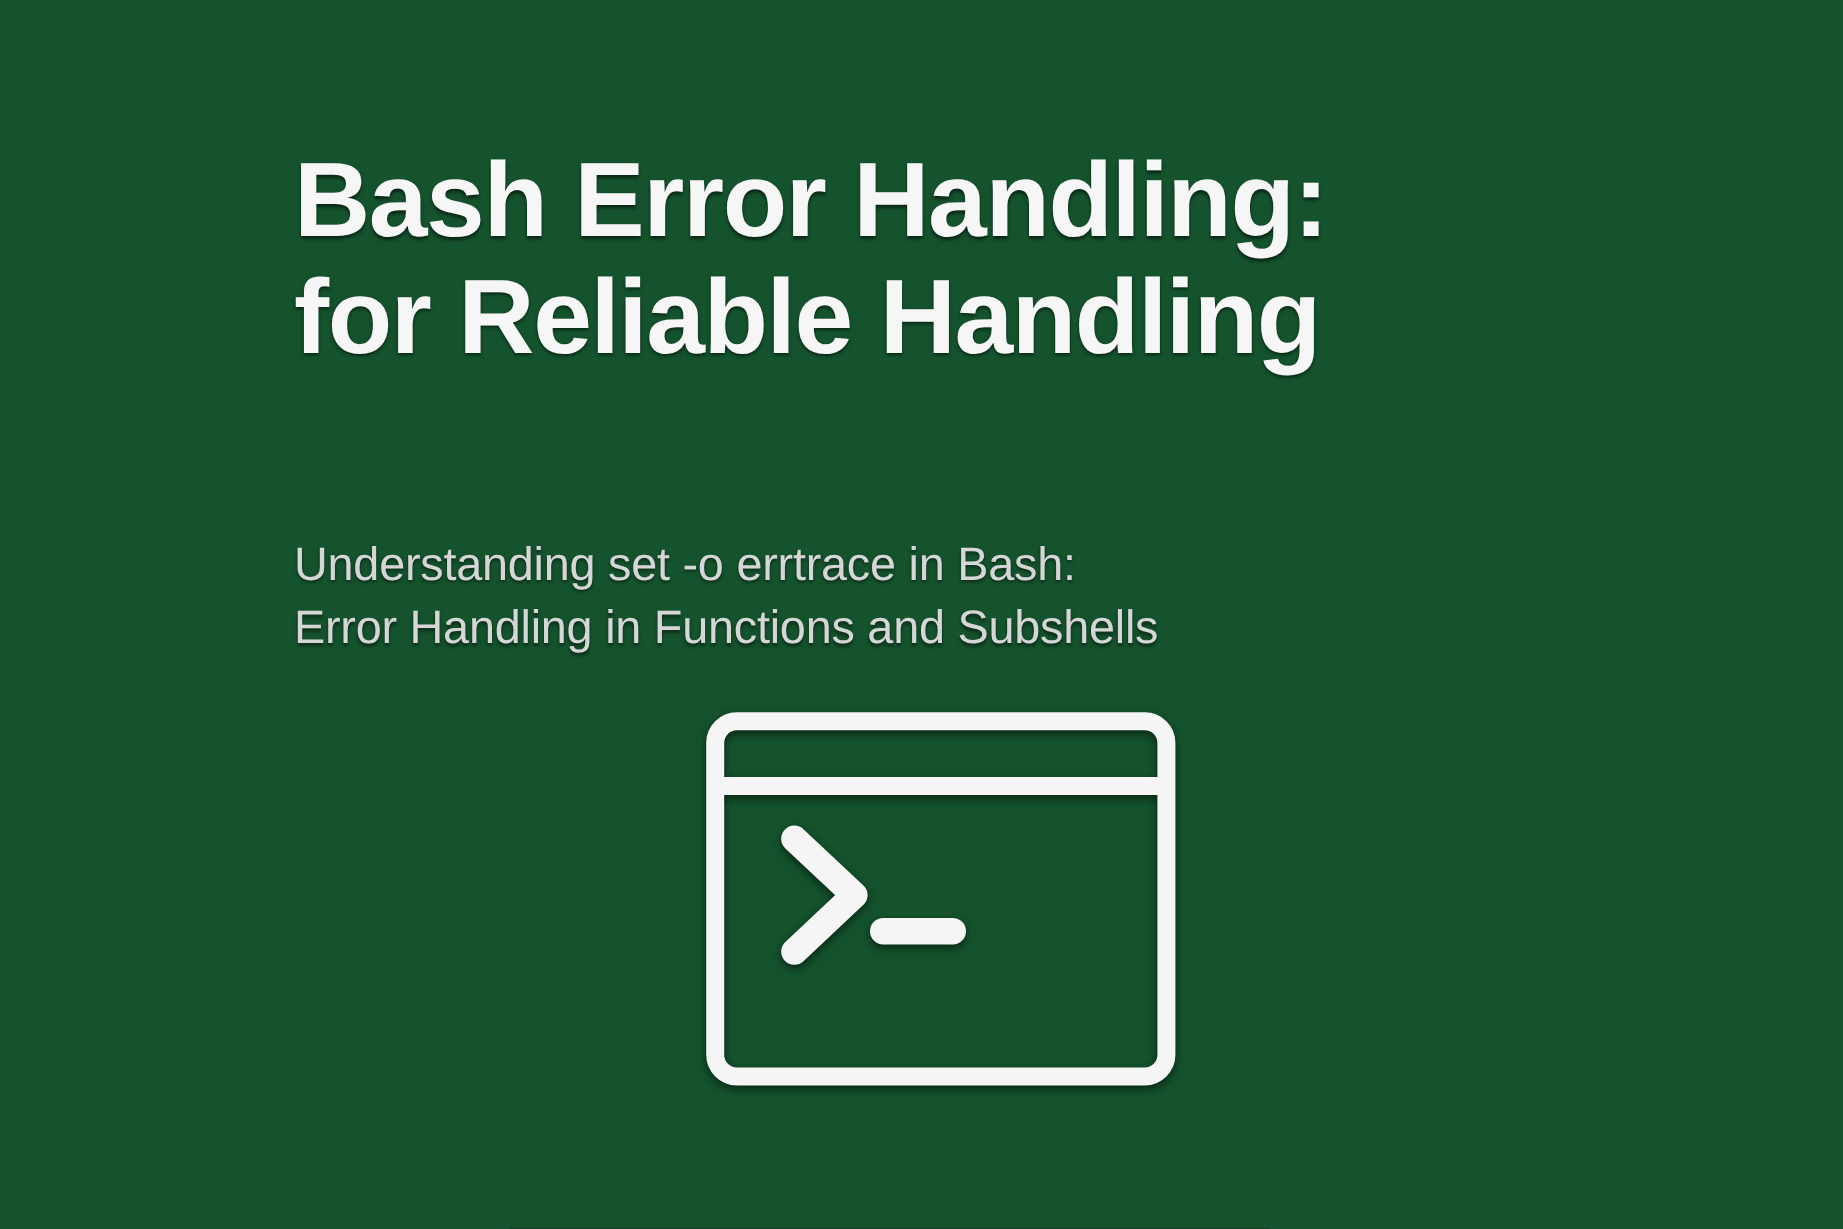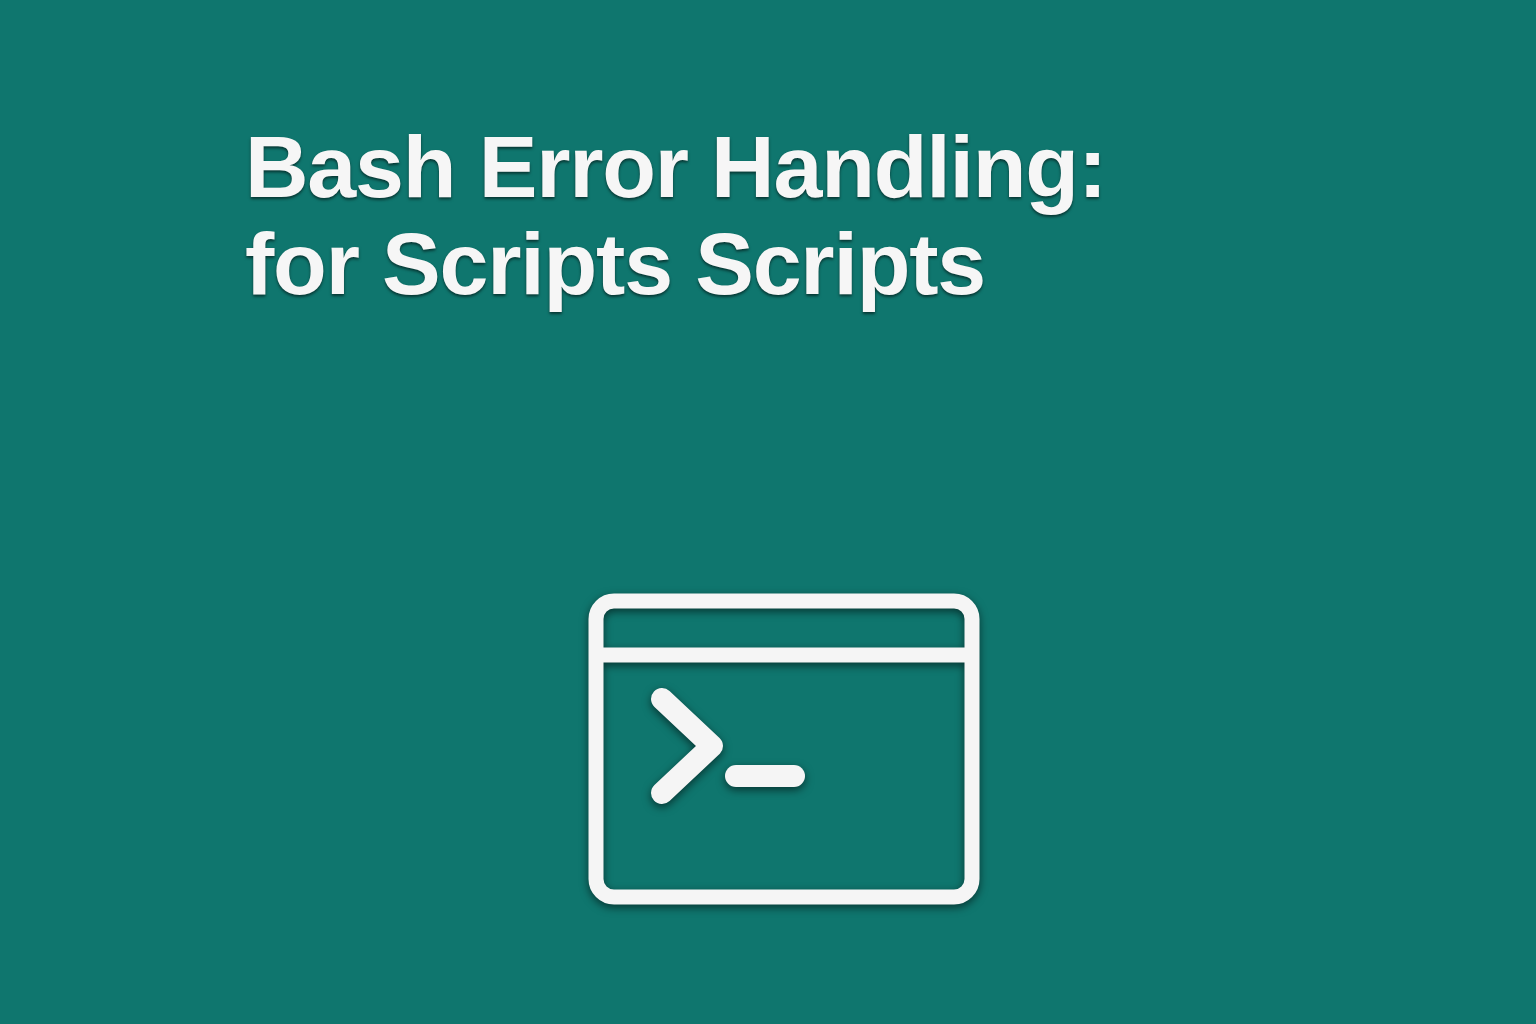--- a/index.html
+++ b/index.html
@@ -12,21 +12,21 @@
     height: 1024px;
     overflow: hidden;
     font-family: "Liberation Sans", sans-serif;
     -webkit-font-smoothing: antialiased;
   }
 
   #card {
     position: relative;
     width: 1536px;
     height: 1024px;
-    background: #0f766e;
+    background: #14532d;
     box-sizing: border-box;
   }
 
   
   #title-block {
     position: absolute;
     left: 245px;
     top: 118px;
     width: 1180px;
   }
@@ -72,24 +72,26 @@
     height: 312px;
   }
 </style>
 </head>
 <body>
 
 <div id="card">
 
   <div id="title-block">
     <div class="title-line">Bash Error Handling:</div>
-    <div class="title-line">for Scripts Scripts</div>
+    <div class="title-line">for Reliable Handling</div>
   </div>
 
   <div id="subtitle-block">
+    <div class="subtitle-line">Understanding set -o errtrace in Bash:</div>
+    <div class="subtitle-line">Error Handling in Functions and Subshells</div>
   </div>
 
   <div id="terminal-icon">
     <svg viewBox="0 0 392 312" xmlns="http://www.w3.org/2000/svg" fill="none" stroke="#f5f5f5">
 
       <rect x="8" y="8" width="376" height="296" rx="18" ry="18" stroke-width="15"></rect>
 
       <line x1="10" y1="62" x2="382" y2="62" stroke-width="15" stroke-linecap="butt"></line>
 
       <polyline points="74,106 124,153 74,200" stroke-width="22" stroke-linecap="round" stroke-linejoin="round"></polyline>

